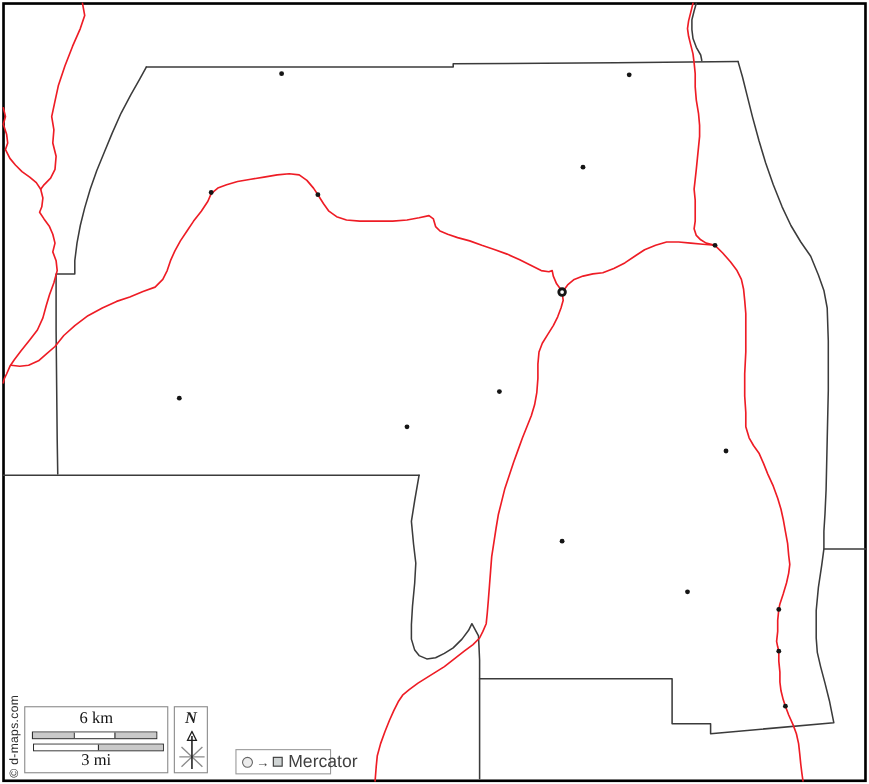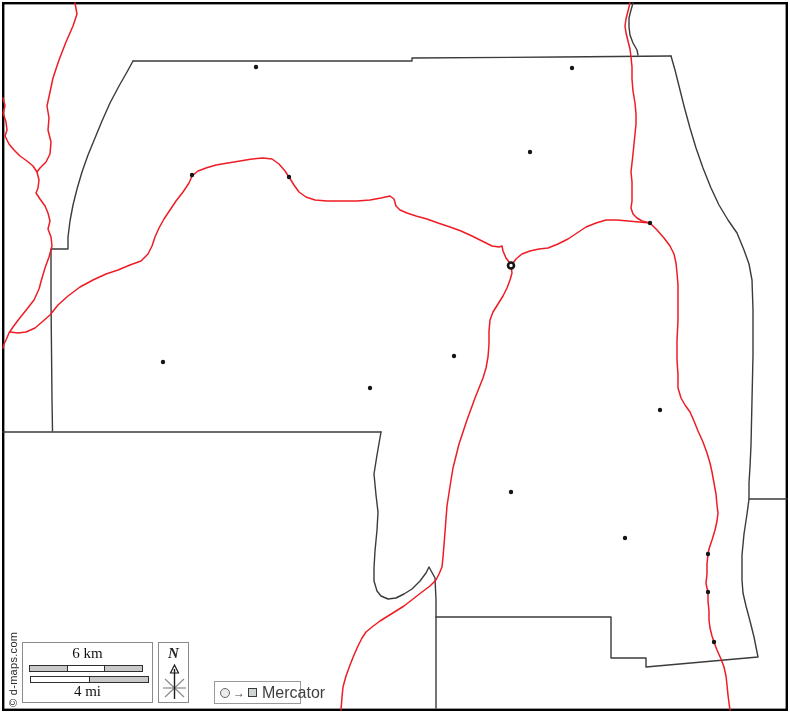--- a/index.html
+++ b/index.html
@@ -77,21 +77,21 @@
     <div class="lbl lbl-km">6 km</div>
     <div class="bar bar-km" id="bar-km">
         <div class="seg" style="background: rgb(201, 201, 201);"></div>
         <div class="seg" style="background: rgb(255, 255, 255);"></div>
         <div class="seg" style="background: rgb(201, 201, 201);"></div>
       </div>
     <div class="bar bar-mi" id="bar-mi">
         <div class="seg" style="background: rgb(255, 255, 255);"></div>
         <div class="seg" style="background: rgb(201, 201, 201);"></div>
       </div>
-    <div class="lbl lbl-mi">4 mi</div>
+    <div class="lbl lbl-mi">3 mi</div>
   </div>
 
   <div class="legend-box northbox">
     <div class="north-n">N</div>
     <svg class="compass" width="31" height="38" viewBox="0 0 31 38">
       <line x1="6" y1="15" x2="25" y2="33" stroke="#8a8a8a" stroke-width="1.2"></line>
       <line x1="6" y1="33" x2="25" y2="15" stroke="#8a8a8a" stroke-width="1.2"></line>
       <line x1="4" y1="24" x2="27" y2="24" stroke="#8a8a8a" stroke-width="1.2"></line>
       <line x1="15.5" y1="5" x2="15.5" y2="35" stroke="#1c1c1c" stroke-width="1.4"></line>
       <polygon points="15.5,0 11.5,8 19.5,8" fill="none" stroke="#1c1c1c" stroke-width="1.2" transform="translate(0,1)"></polygon>

